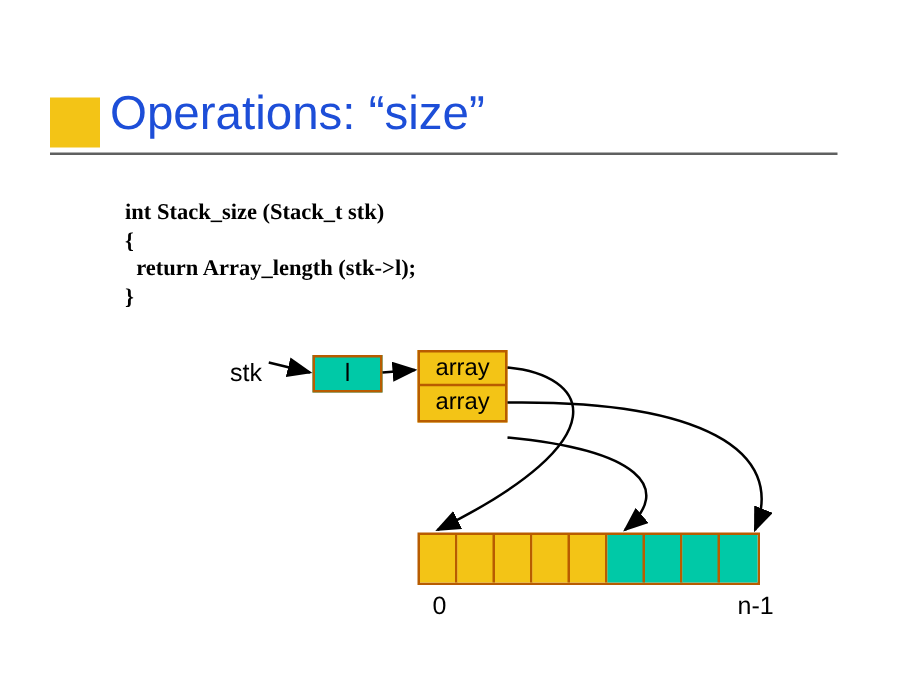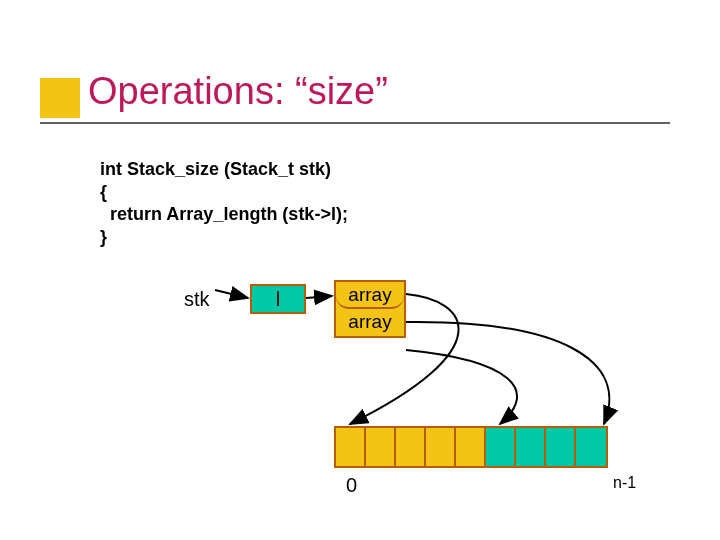--- a/index.html
+++ b/index.html
@@ -18,36 +18,36 @@
     top: 78px;
     width: 40px;
     height: 40px;
     background: #f3c416;
   }
   .title {
     position: absolute;
     left: 88px;
     top: 70px;
     font-size: 38px;
-    color: #be185d;
+    color: #1d4ed8;
     font-weight: normal;
   }
   .title-underline {
     position: absolute;
     left: 40px;
     top: 122px;
     width: 630px;
     height: 2px;
     background: #5f6060;
   }
   .code {
     position: absolute;
     left: 100px;
     top: 158px;
-    font-family: Liberation Sans, sans-serif;
+    font-family: Liberation Serif, serif;
     font-size: 18px;
     font-weight: bold;
     white-space: pre;
     line-height: 1.25;
   }
   svg.diagram {
     position: absolute;
     left: 0;
     top: 0;
     width: 720px;
@@ -82,21 +82,20 @@
     box-sizing: border-box;
     background: #f3c416;
   }
   .struct-cell {
     height: 27px;
     line-height: 25px;
     text-align: center;
     font-size: 19px;
     border-bottom: 2px solid #b85c00;
     box-sizing: border-box;
-    border-radius: 13px;
   }
   .struct-cell:last-child { border-bottom: none; }
 
   .arr {
     position: absolute;
     left: 334px;
     top: 426px;
     display: flex;
     border: 2px solid #b85c00;
     box-sizing: border-box;
@@ -113,22 +112,21 @@
   .idx0 {
     position: absolute;
     left: 346px;
     top: 474px;
     font-size: 20px;
   }
   .idxn {
     position: absolute;
     left: 590px;
     top: 474px;
-    font-size: 16px;
-    margin-left: 23px;
+    font-size: 20px;
   }
 </style>
 </head>
 <body>
 
 <div class="accent-bar"></div>
 <div class="title">Operations: “size”</div>
 <div class="title-underline"></div>
 
 <div class="code"><span>int Stack_size (Stack_t stk)</span>

